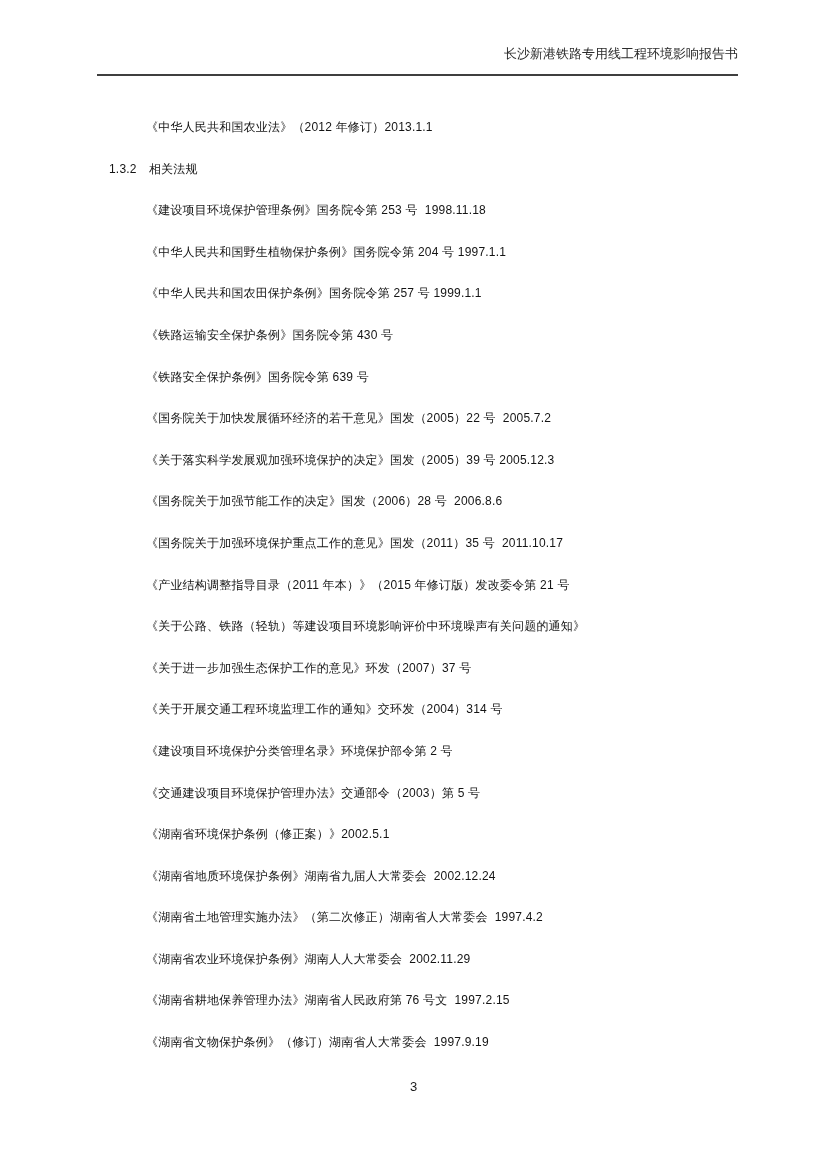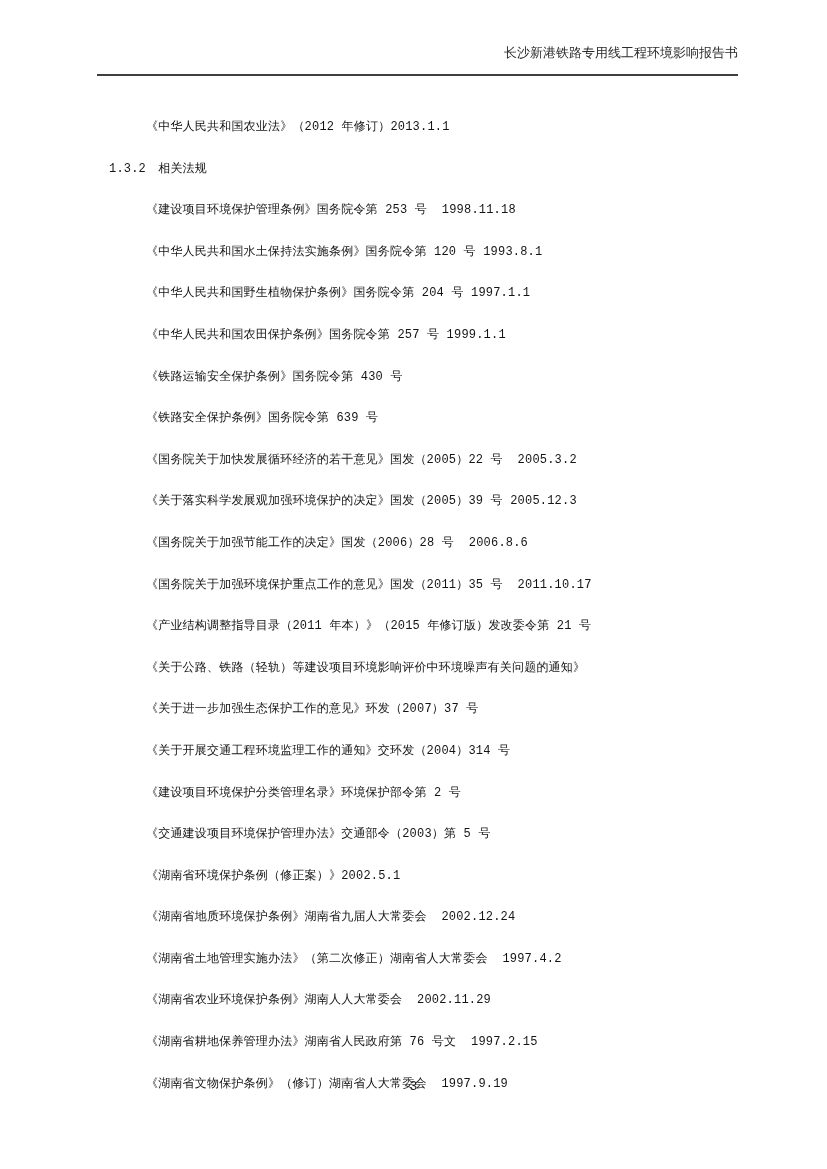--- a/index.html
+++ b/index.html
@@ -6,21 +6,21 @@
     margin: 0;
     padding: 0;
     background: #ffffff;
   }
   .page {
     position: relative;
     width: 827px;
     height: 1169px;
     background: #ffffff;
     color: #141414;
-    font-family: Liberation Mono, monospace;
+    font-family: Liberation Sans, sans-serif;
     overflow: hidden;
   }
   .header {
     position: absolute;
     top: 45px;
     left: 97px;
     right: 89px;
     text-align: right;
     font-size: 13px;
     line-height: 18px;
@@ -75,26 +75,25 @@
     <span>长沙新港铁路专用线工程环境影响报告书</span>
   </div>
 
   <div class="header-rule"></div>
 
   <div class="body-lines">
 
   <p class="line item">《中华人民共和国农业法》（2012 年修订）2013.1.1</p>
       <p class="line heading">1.3.2　相关法规</p>
       <p class="line item">《建设项目环境保护管理条例》国务院令第 253 号  1998.11.18</p>
-      <p class="line item">《中华人民共和国水土保持法实施条例》国务院令第 120 号 1993.8.1</p>
       <p class="line item">《中华人民共和国野生植物保护条例》国务院令第 204 号 1997.1.1</p>
       <p class="line item">《中华人民共和国农田保护条例》国务院令第 257 号 1999.1.1</p>
       <p class="line item">《铁路运输安全保护条例》国务院令第 430 号</p>
       <p class="line item">《铁路安全保护条例》国务院令第 639 号</p>
-      <p class="line item">《国务院关于加快发展循环经济的若干意见》国发（2005）22 号  2005.3.2</p>
+      <p class="line item">《国务院关于加快发展循环经济的若干意见》国发（2005）22 号  2005.7.2</p>
       <p class="line item">《关于落实科学发展观加强环境保护的决定》国发（2005）39 号 2005.12.3</p>
       <p class="line item">《国务院关于加强节能工作的决定》国发（2006）28 号  2006.8.6</p>
       <p class="line item">《国务院关于加强环境保护重点工作的意见》国发（2011）35 号  2011.10.17</p>
       <p class="line item">《产业结构调整指导目录（2011 年本）》（2015 年修订版）发改委令第 21 号</p>
       <p class="line item">《关于公路、铁路（轻轨）等建设项目环境影响评价中环境噪声有关问题的通知》</p>
       <p class="line item">《关于进一步加强生态保护工作的意见》环发（2007）37 号</p>
       <p class="line item">《关于开展交通工程环境监理工作的通知》交环发（2004）314 号</p>
       <p class="line item">《建设项目环境保护分类管理名录》环境保护部令第 2 号</p>
       <p class="line item">《交通建设项目环境保护管理办法》交通部令（2003）第 5 号</p>
       <p class="line item">《湖南省环境保护条例（修正案）》2002.5.1</p>

